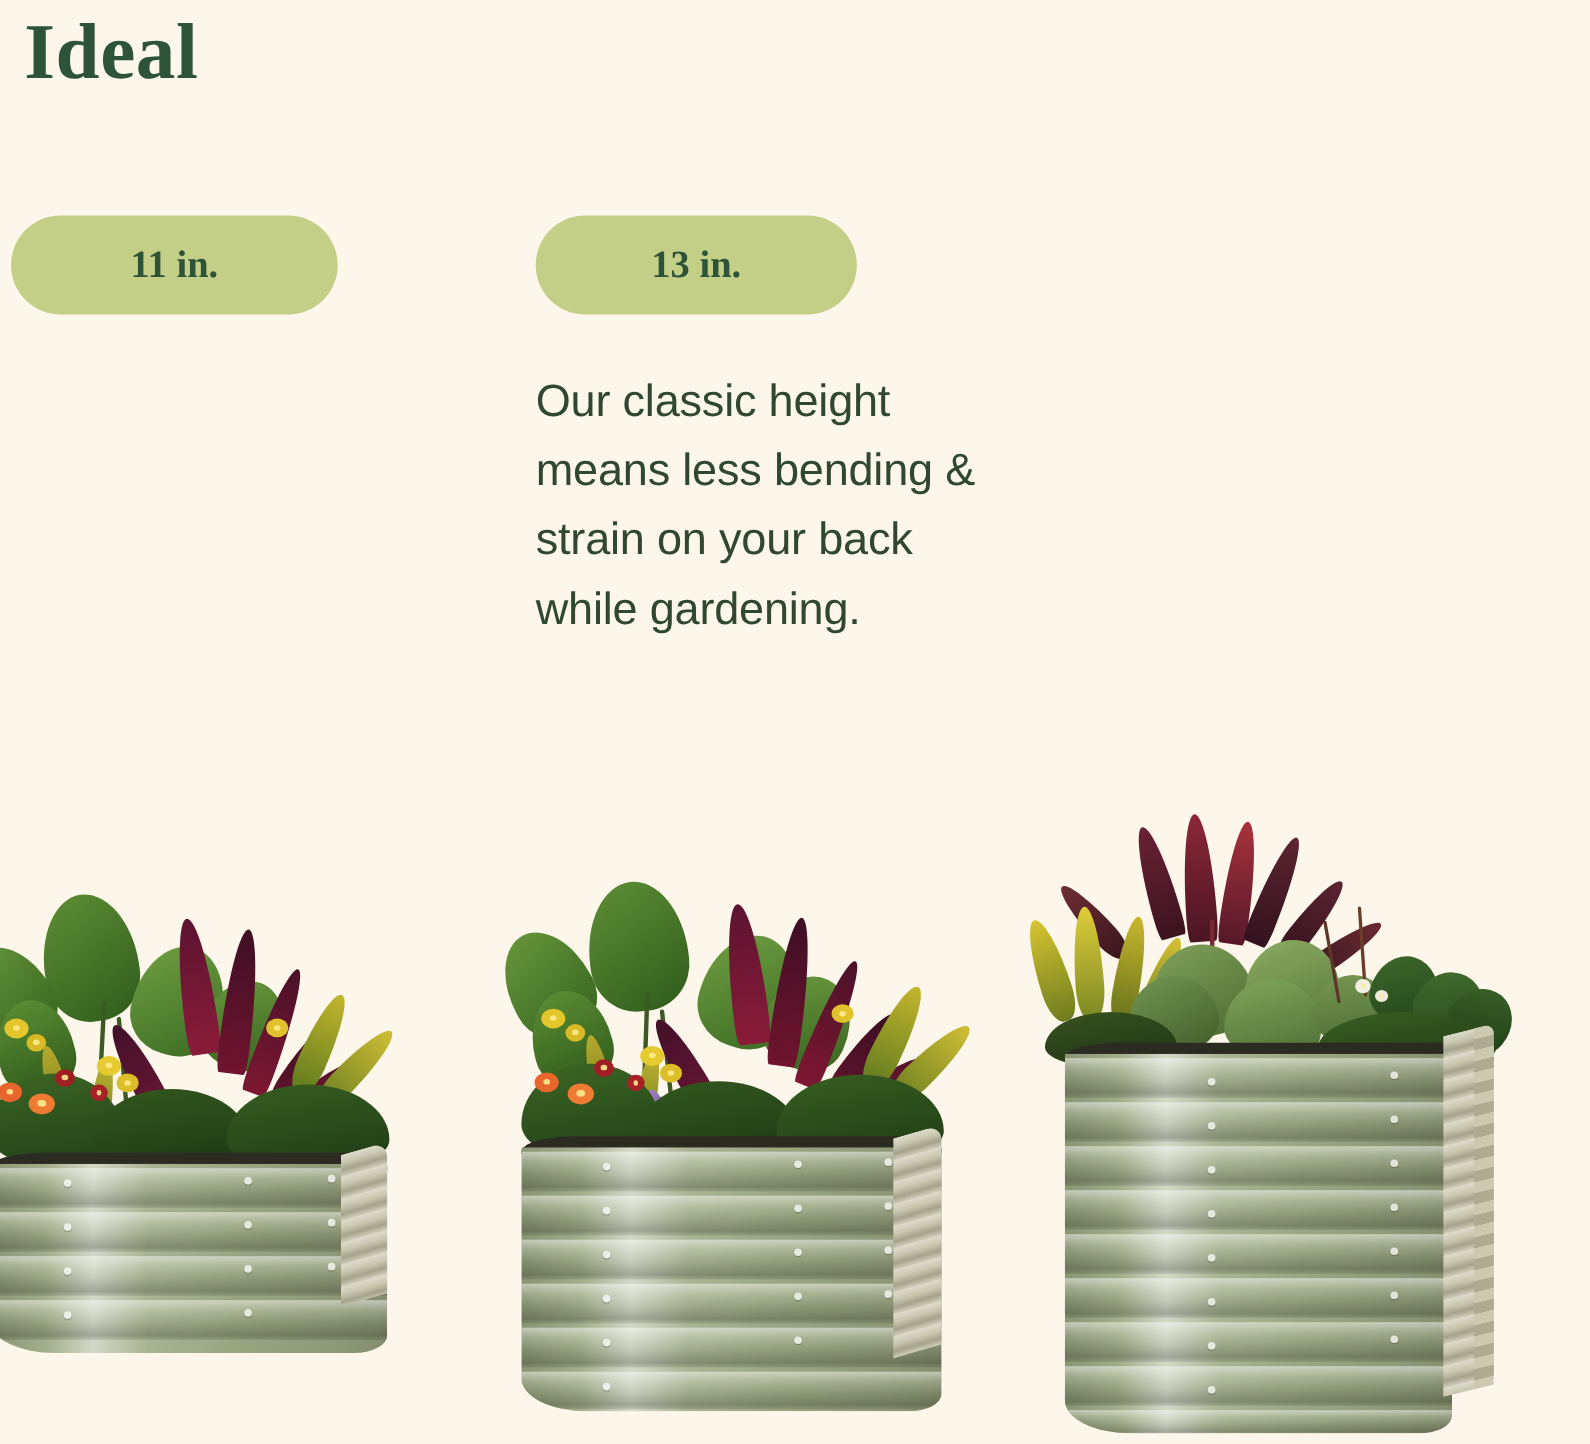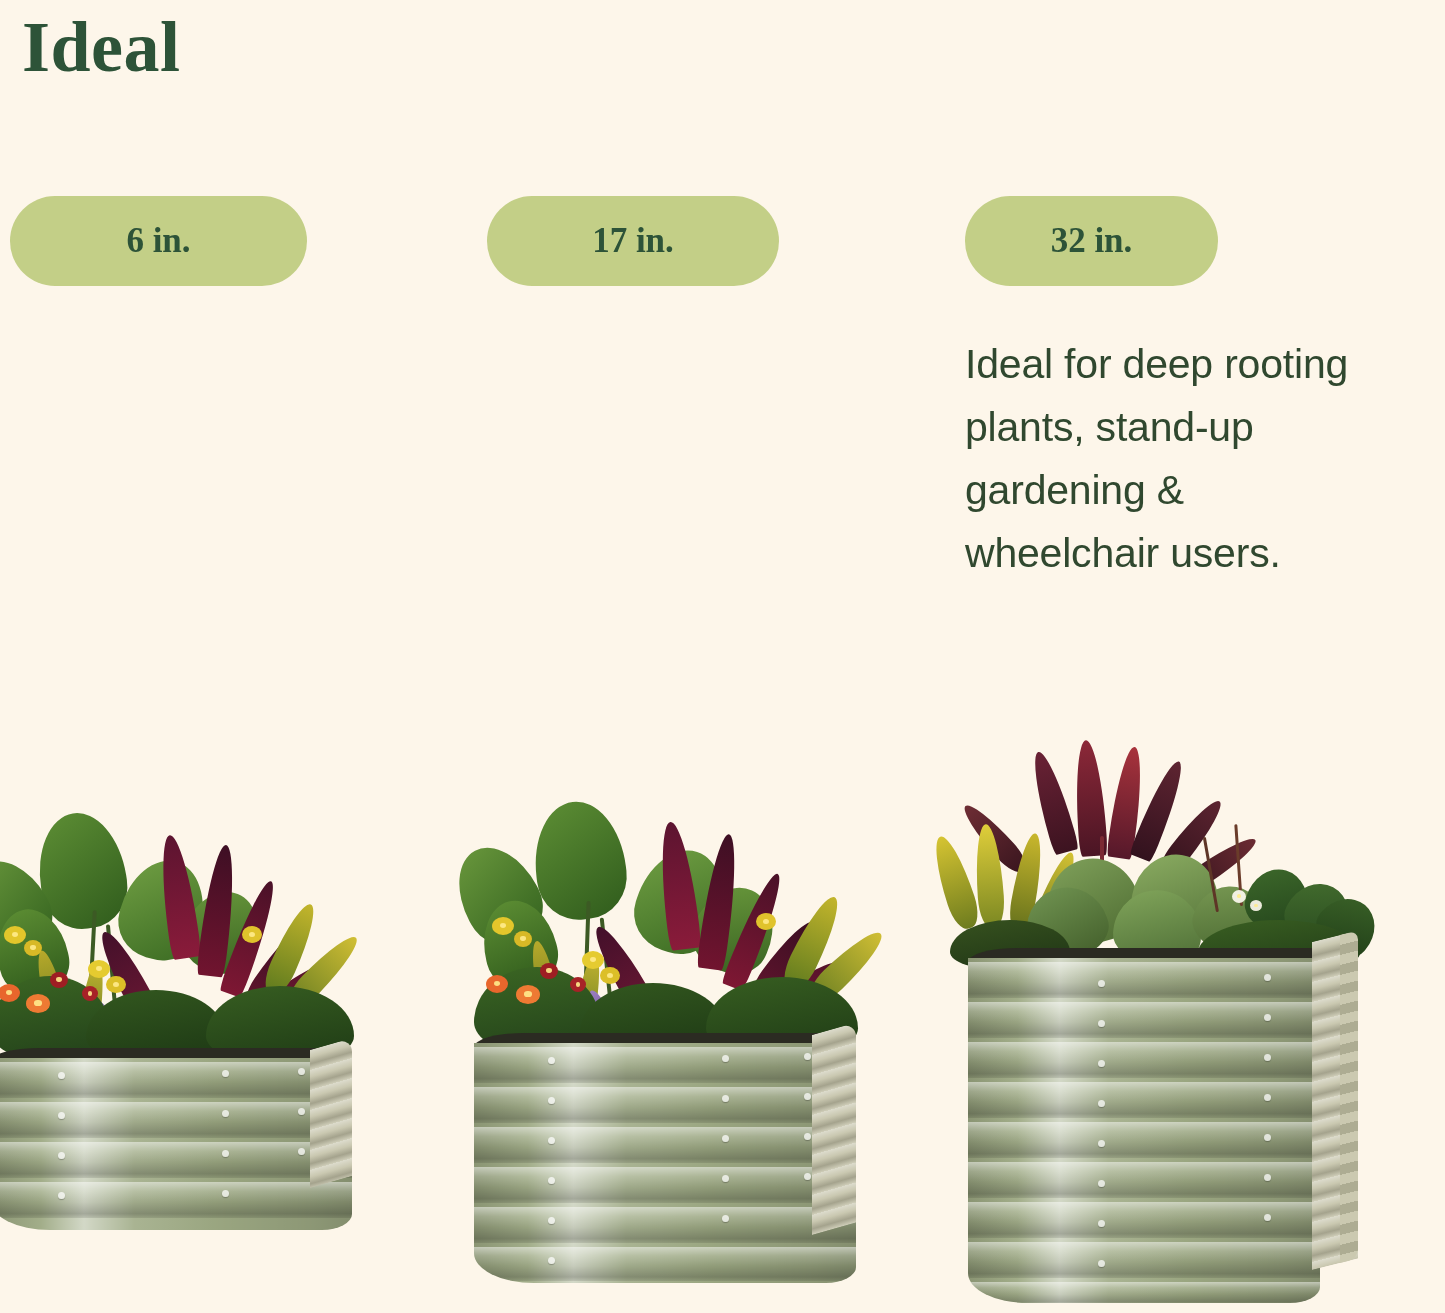--- a/index.html
+++ b/index.html
@@ -138,31 +138,28 @@
 </head>
 <body>
 
 <div class="page">
 
   <div class="page-title">Ideal</div>
 
   <div class="cols">
 
     <div class="col col-0">
-      <div class="pill">6 in.</div>
+      <div class="pill">11 in.</div>
     </div>
 
     <div class="col col-1">
-      <div class="pill">17 in.</div>
-    </div>
-
-    <div class="col col-2">
-      <div class="pill">32 in.</div>
-      <div class="blurb">Ideal for deep rooting plants, stand-up gardening &amp; wheelchair users.</div>
-    </div>
+      <div class="pill">13 in.</div>
+      <div class="blurb">Our classic height means less bending &amp; strain on your back while gardening.</div>
+    </div>
+
 
   </div>
 
   <div class="bed" style="left:-10px;top:800px;width:400px;height:470px;">
 
     <div class="canopy" style="width:370px;height:300px;">
 
       <div class="leaf round" style="left:58px;top:12px;width:86px;height:116px;background:linear-gradient(150deg,#5E8F35,#2F5B1C);transform:rotate(-9deg);"></div>
       <div class="leaf round" style="left:6px;top:52px;width:74px;height:96px;background:linear-gradient(160deg,#69973C,#34631F);transform:rotate(-30deg);"></div>
       <div class="leaf round" style="left:118px;top:58px;width:82px;height:100px;background:linear-gradient(140deg,#72A044,#3A6A22);transform:rotate(16deg);"></div>

